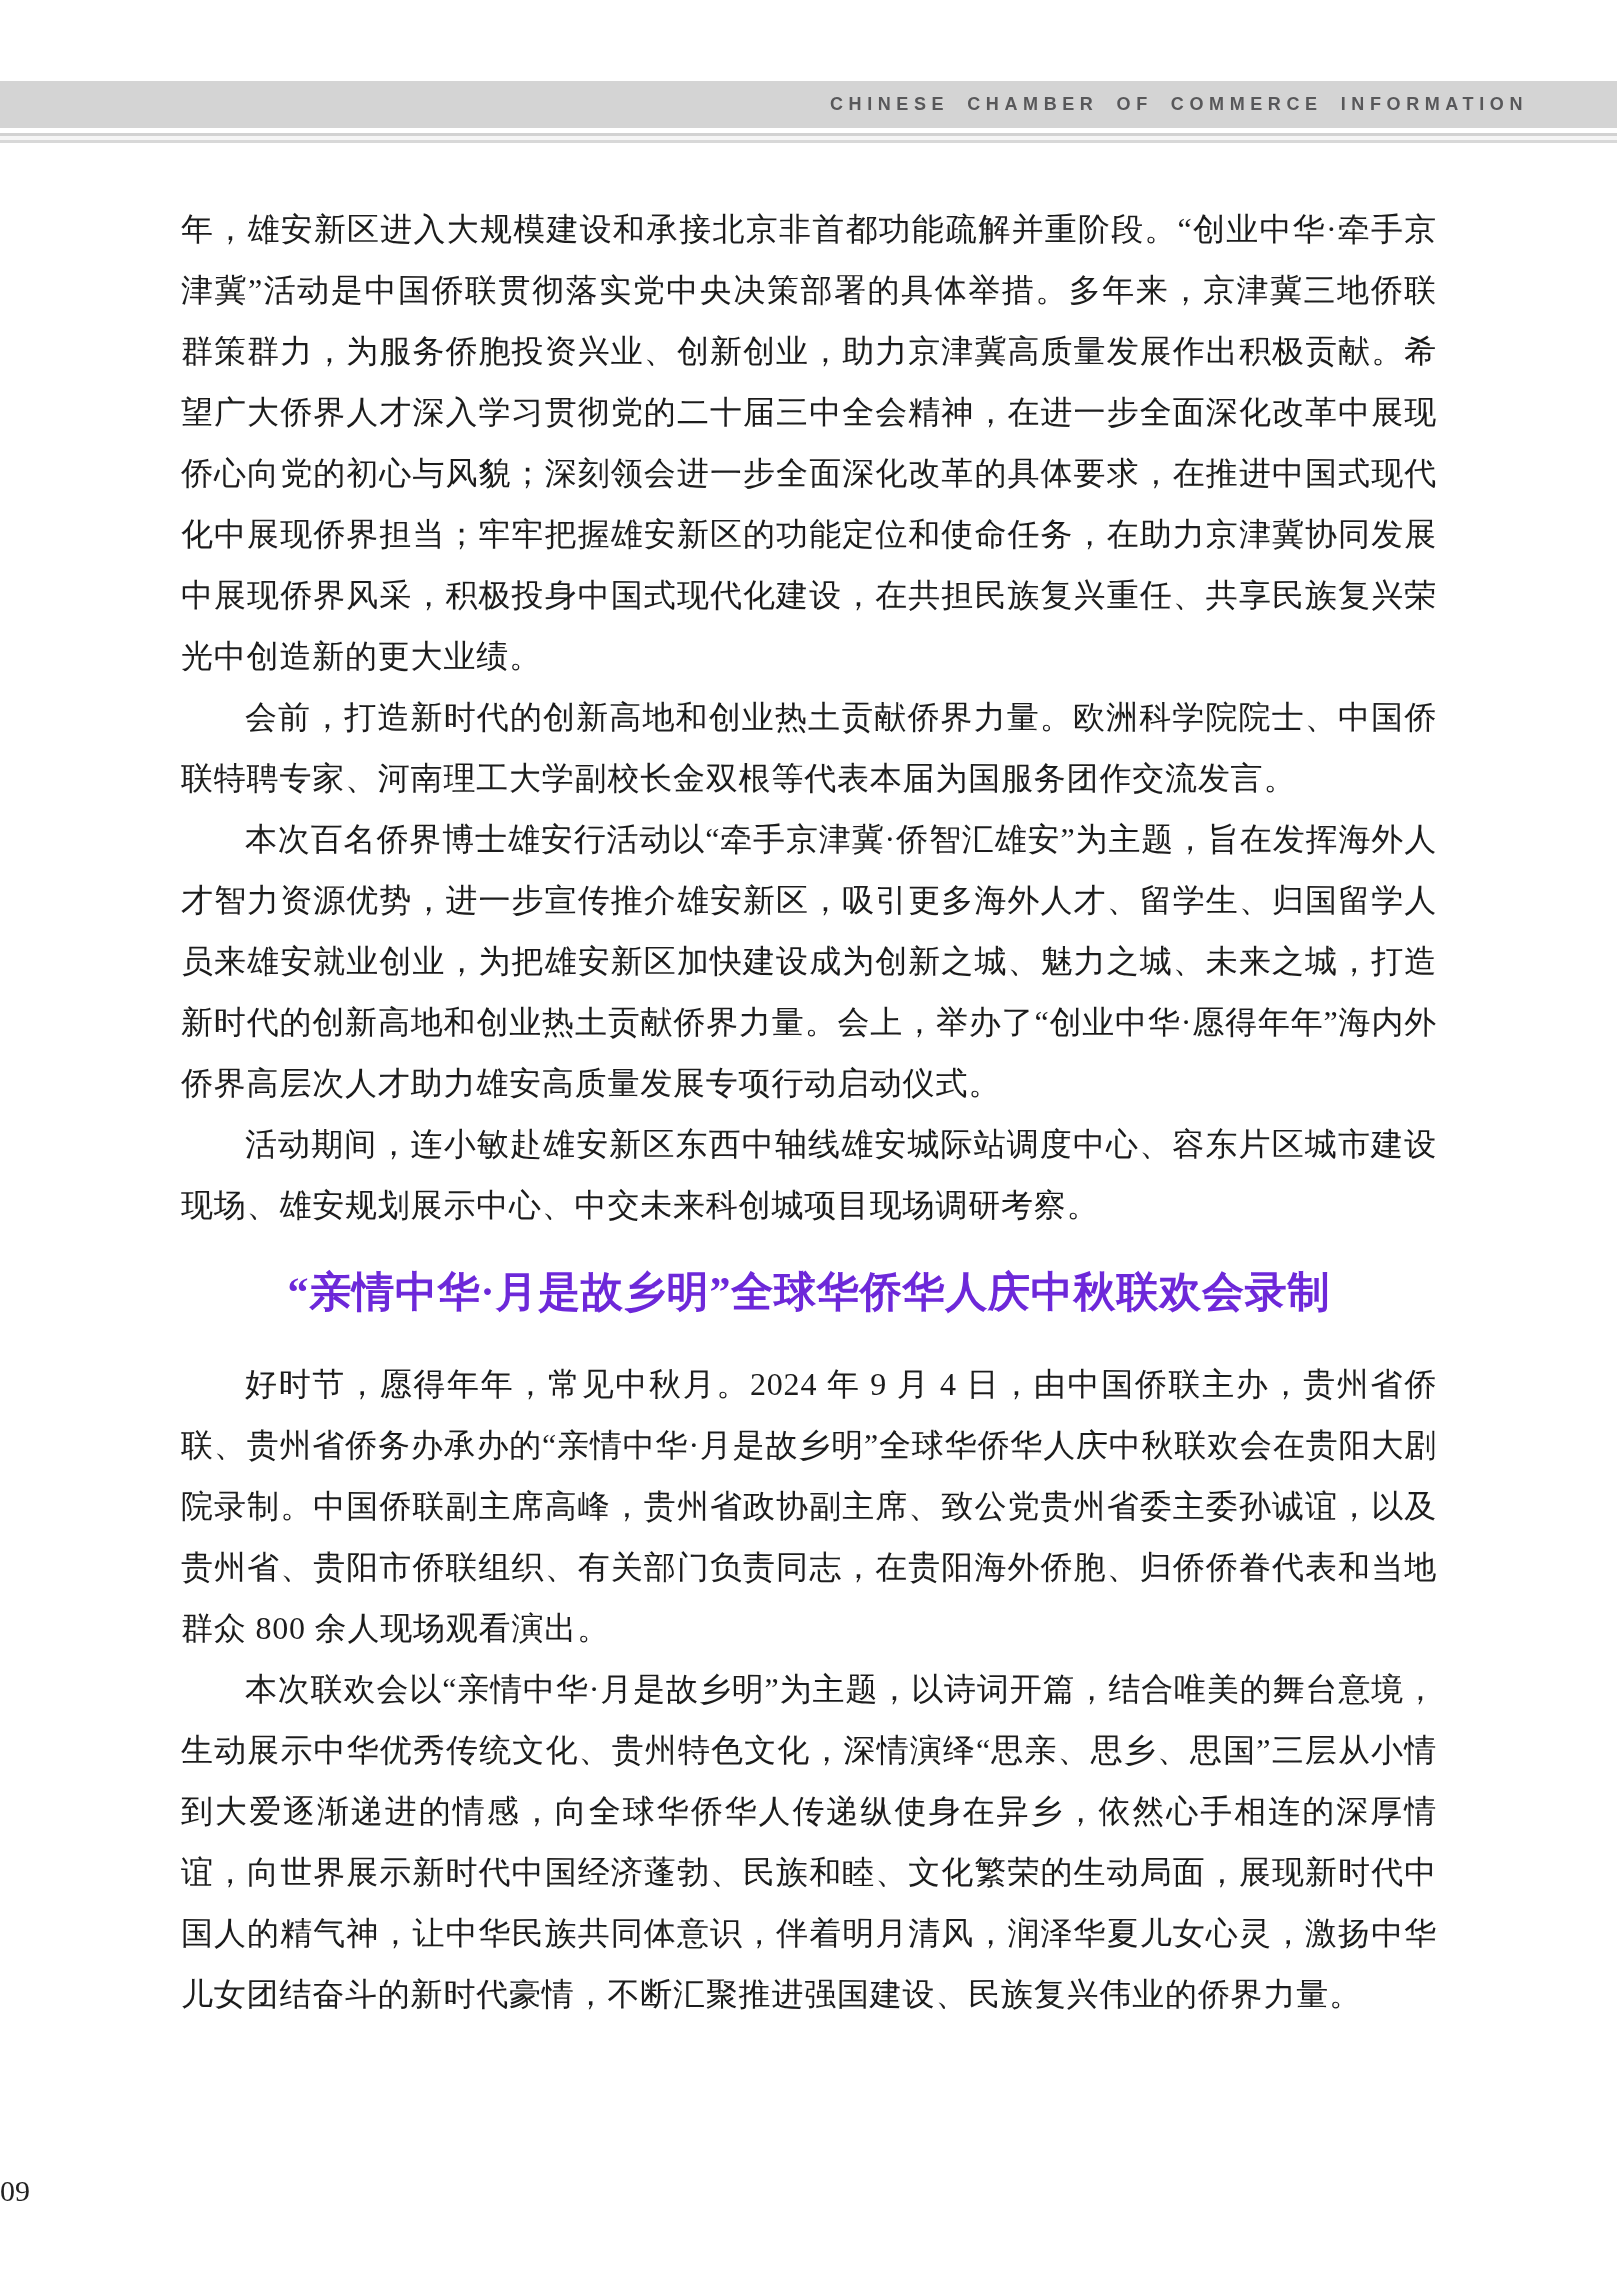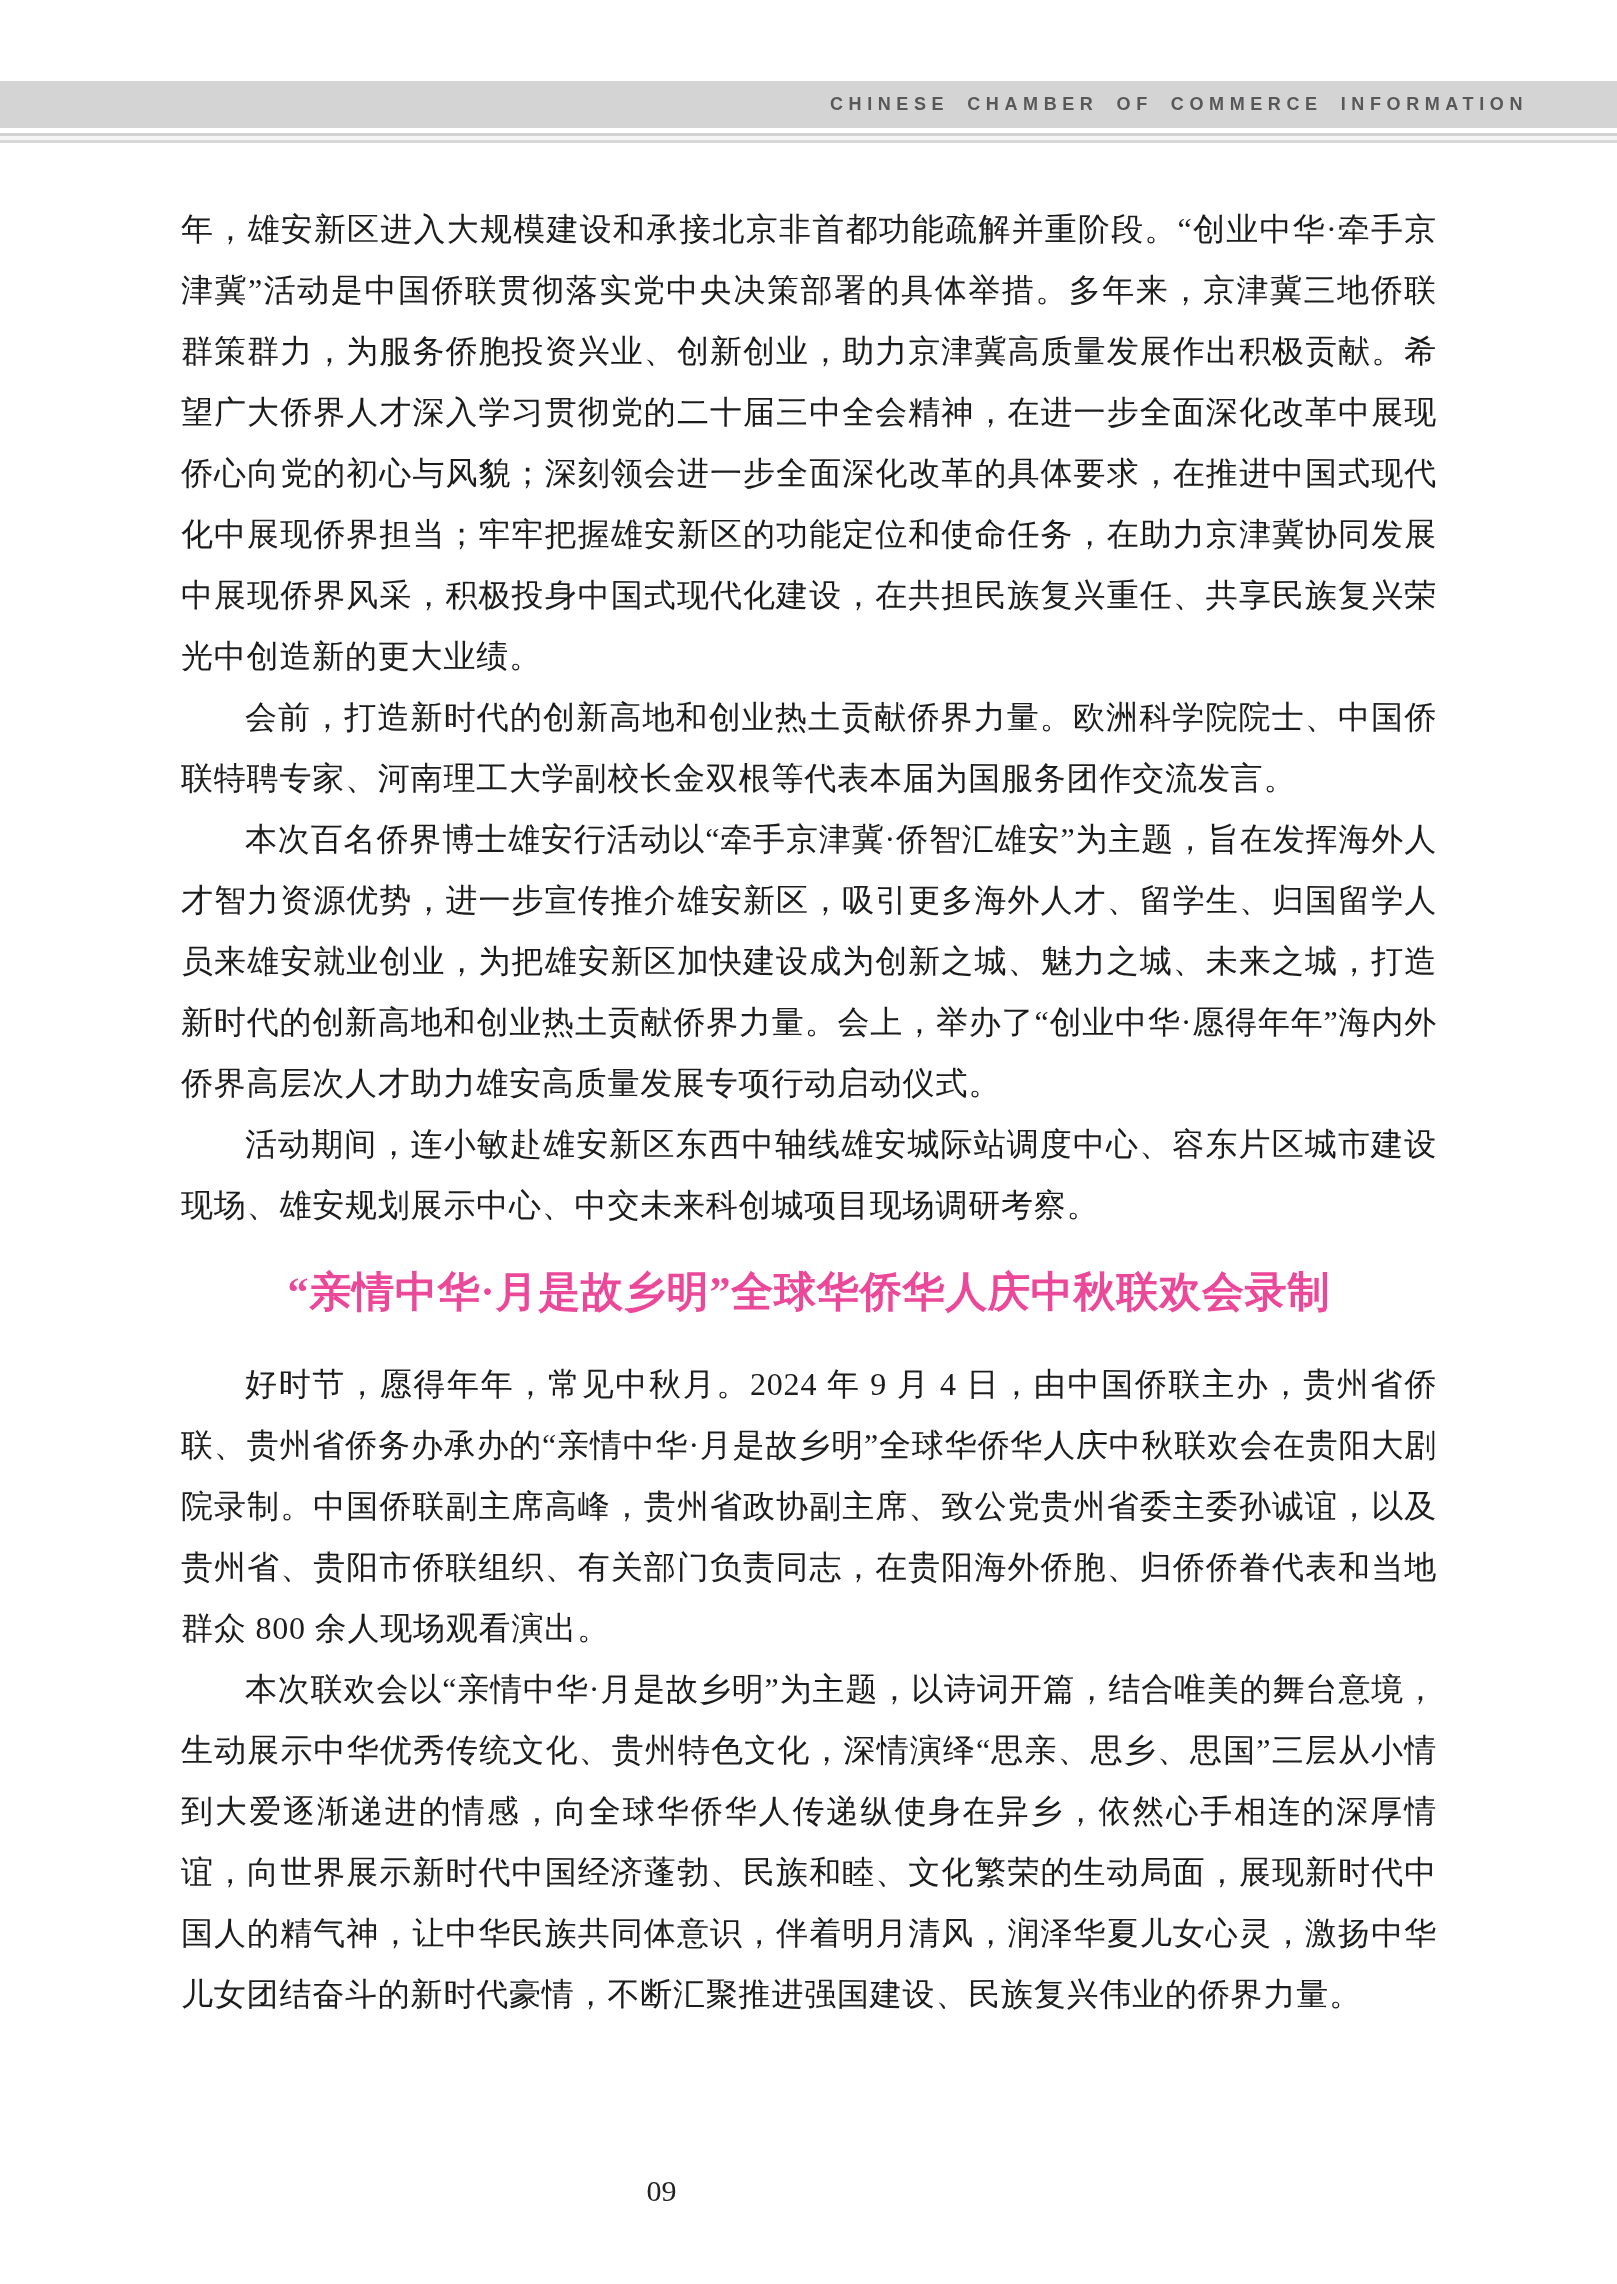--- a/index.html
+++ b/index.html
@@ -68,31 +68,31 @@
   }
   .source {
     float: right;
   }
   .article-title {
     font-size: 42px;
     font-weight: bold;
     line-height: 54px;
     text-align: center;
     letter-spacing: 0.8px;
-    color: #ec4899;
+    color: #6d28d9;
     margin: 29px 0 35px 0;
     text-indent: 0;
   }
   
   .page-number {
     position: absolute;
     top: 2174px;
     left: 0;
     width: 1323px;
-    text-align: center;
+    text-align: left;
     font-size: 30px;
     color: #222222;
     font-family: "Liberation Serif", serif;
   }
 </style>
 </head>
 <body>
 
 <div class="page">
 

